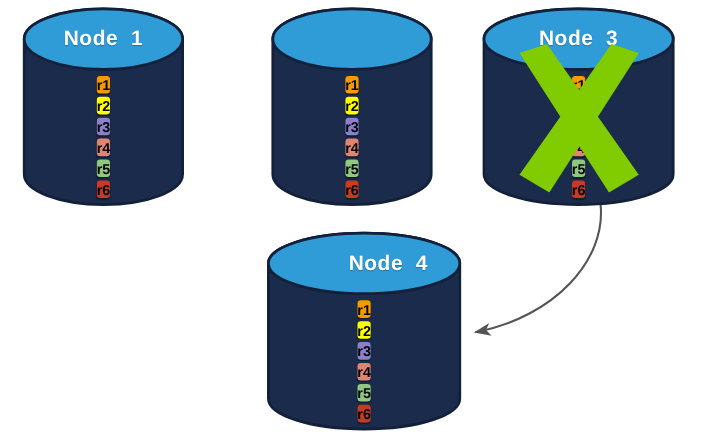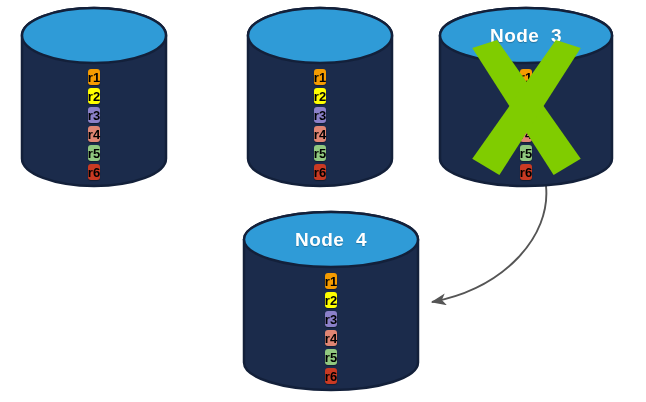--- a/index.html
+++ b/index.html
@@ -82,20 +82,21 @@
       </marker>
     </defs>
     <path d="M 546,186 C 551,236 505,288 432,302" fill="none" stroke="#555555" stroke-width="1.9" marker-end="url(#arrowhead)"></path>
   </svg>
 
 <div class="node" style="left: 20px; top: 6px; width: 148px; height: 182px;">
       <svg class="node-svg" width="148" height="182" viewBox="0 0 148 182">
         <path d="M 2,29.5 L 2,152.5 A 72,27.5 0 0 0 146,152.5 L 146,29.5 A 72,27.5 0 0 0 2,29.5 Z" fill="#1b2b4b" stroke="#13203a" stroke-width="2.5"></path>
         <ellipse cx="74" cy="29.5" rx="72" ry="27.5" fill="#2f9bd7" stroke="#13203a" stroke-width="2.5"></ellipse>
       </svg>
+      <div class="node-title" style="top: 18.5px; font-size: 19px;">Node  1</div>
       <div class="records" style="left: 32px; top: 63px; width: 84px; gap: 3px;">
         <div class="record" style="background: rgb(245, 155, 0); height: 16px; font-size: 13px;">
           <span>r1</span>
         </div>
         <div class="record" style="background: rgb(255, 255, 0); height: 16px; font-size: 13px;">
           <span>r2</span>
         </div>
         <div class="record" style="background: rgb(139, 128, 201); height: 16px; font-size: 13px;">
           <span>r3</span>
         </div>
@@ -162,21 +163,21 @@
           <span>r6</span>
         </div>
       </div>
       <svg class="cross-svg" width="113" height="135" viewBox="0 0 100 100" preserveAspectRatio="none" style="left: 32px; top: 34px;">
         <g fill="#80cc00" stroke="none">
           <path d="M 2,6 L 24,0 L 98,88 L 74,100 Z"></path>
           <path d="M 98,6 L 76,0 L 2,88 L 26,100 Z"></path>
         </g>
       </svg>
     </div>
-    <div class="node" style="left: 242px; top: 210px; width: 178px; height: 182px;">
+    <div class="node" style="left: 242px; top: 210px; width: 178px; height: 182px; padding-left: 44px;">
       <svg class="node-svg" width="178" height="182" viewBox="0 0 178 182">
         <path d="M 2,29.5 L 2,152.5 A 87,27.5 0 0 0 176,152.5 L 176,29.5 A 87,27.5 0 0 0 2,29.5 Z" fill="#1b2b4b" stroke="#13203a" stroke-width="2.5"></path>
         <ellipse cx="89" cy="29.5" rx="87" ry="27.5" fill="#2f9bd7" stroke="#13203a" stroke-width="2.5"></ellipse>
       </svg>
       <div class="node-title" style="top: 18.5px; font-size: 19px;">Node  4</div>
       <div class="records" style="left: 38px; top: 63px; width: 102px; gap: 3px;">
         <div class="record" style="background: rgb(245, 155, 0); height: 16px; font-size: 13px;">
           <span>r1</span>
         </div>
         <div class="record" style="background: rgb(255, 255, 0); height: 16px; font-size: 13px;">

